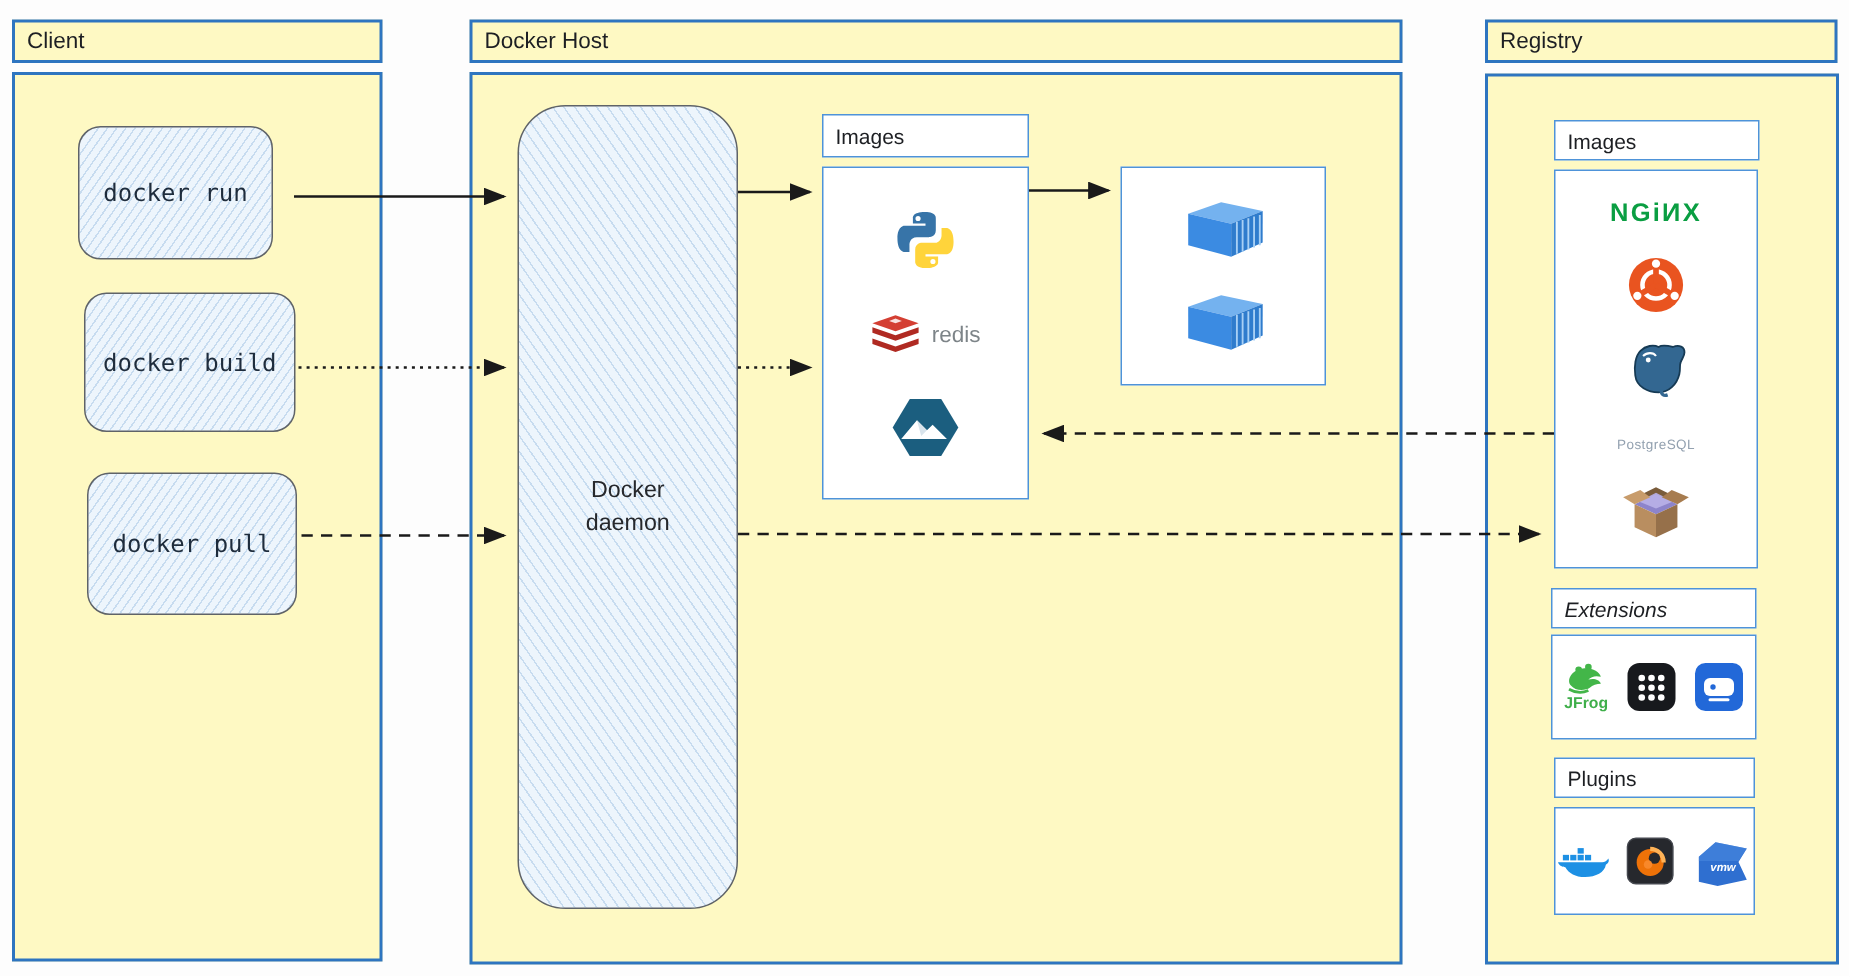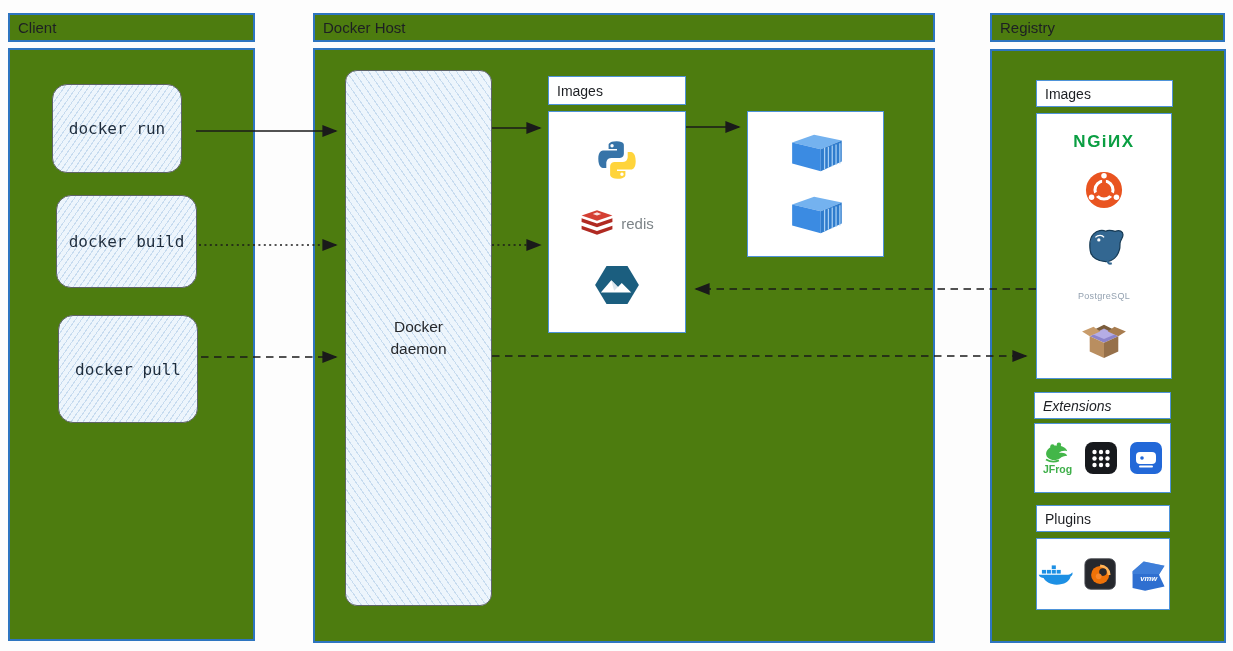--- a/index.html
+++ b/index.html
@@ -5,32 +5,32 @@
   :root{
     --blue:#2e75c0;
     --blue-light:#4e93d9;
     --ink:#1d1f23;
     --arrow:#1a1a1a;
   }
   html,body{margin:0;padding:0;background:#fff;}
   #stage{position:relative;width:1233px;height:651px;background:#fdfdfd;overflow:hidden;
          font-family:"Liberation Sans",sans-serif;}
   .abs{position:absolute;box-sizing:border-box;}
-  .frame{border:2px solid var(--blue);background:#4d7c0f;}
+  .frame{border:2px solid var(--blue);background:#fef9c3;}
   .frame-light{border:1.5px solid var(--blue-light);background:#fff;}
   .title{display:flex;align-items:center;padding:0 8px;font-size:15px;color:var(--ink);}
   .title.small{font-size:14px;}
   .sketch{
     background-color:#edf5fc;
     background-image:repeating-linear-gradient(125deg,rgba(110,160,210,.30) 0,rgba(110,160,210,.30) 1px,transparent 1px,transparent 5px);
     border:1.6px solid #5f6368;
   }
   .cmd{border-radius:15px;display:flex;align-items:center;justify-content:center;
        font-family:"DejaVu Sans Mono",monospace;font-size:16px;color:#1e2c3c;}
-  .daemon{border-radius:12px;
+  .daemon{border-radius:32px;
     background-image:repeating-linear-gradient(55deg,rgba(110,160,210,.30) 0,rgba(110,160,210,.30) 1px,transparent 1px,transparent 6px);
     display:flex;align-items:center;justify-content:center;}
   .daemon-label{width:90px;text-align:center;font-size:15.5px;color:#26282c;line-height:1.45;}
   .icon-col{display:flex;flex-direction:column;align-items:center;justify-content:space-evenly;}
   .icon-row{display:flex;flex-direction:row;align-items:center;justify-content:center;gap:11px;}
   .icon-item{display:flex;align-items:center;justify-content:center;gap:7px;}
   .icon-stack{display:flex;flex-direction:column;align-items:center;gap:1px;}
   .redis-label{font-size:15px;color:#7d8488;font-weight:500;}
   .nginx-text{font-weight:bold;font-size:17px;letter-spacing:1.5px;color:#0a9e42;}
   .pg-label{font-size:9px;color:#93a1b0;letter-spacing:.3px;margin-top:25px;}
@@ -50,21 +50,21 @@
     <span>Client</span>
   </div>
   <div class="abs frame" style="left:8px;top:48px;width:247px;height:593px;"></div>
 
   <div class="abs sketch cmd" style="left:52px;top:84px;width:130px;height:89px;">
     <span>docker run</span>
   </div>
   <div class="abs sketch cmd" style="left:56px;top:195px;width:141px;height:93px;">
     <span>docker build</span>
   </div>
-  <div class="abs sketch cmd" style="left:58px;top:315px;width:140px;height:108px;">
+  <div class="abs sketch cmd" style="left:58px;top:315px;width:140px;height:95px;">
     <span>docker pull</span>
   </div>
 
   <div class="abs frame title" style="left:313px;top:13px;width:622px;height:29px;">
     <span>Docker Host</span>
   </div>
   <div class="abs frame" style="left:313px;top:48px;width:622px;height:595px;"></div>
 
   <div class="abs sketch daemon" style="left:345px;top:70px;width:147px;height:536px;">
     <div class="daemon-label">Docker daemon</div>

